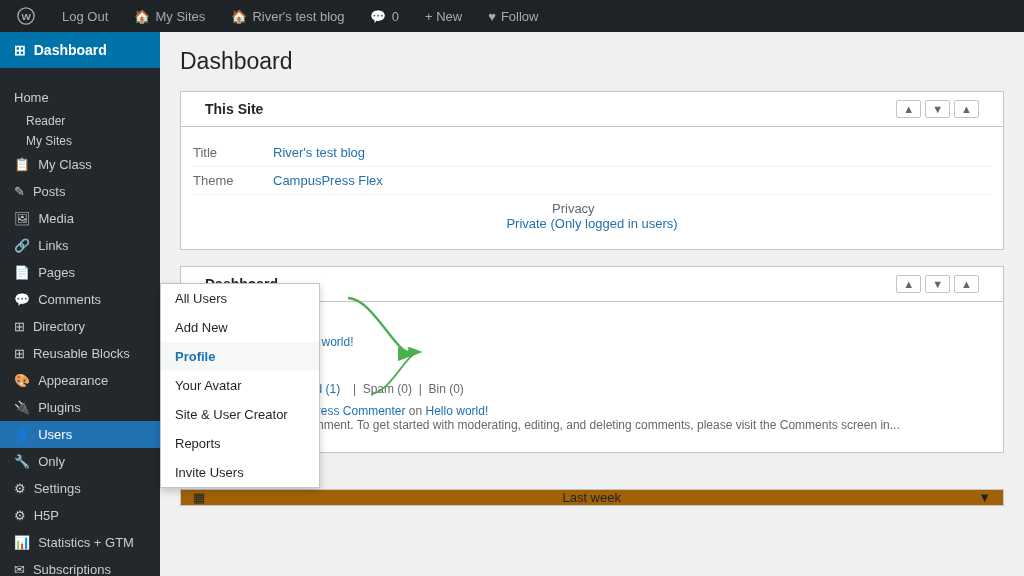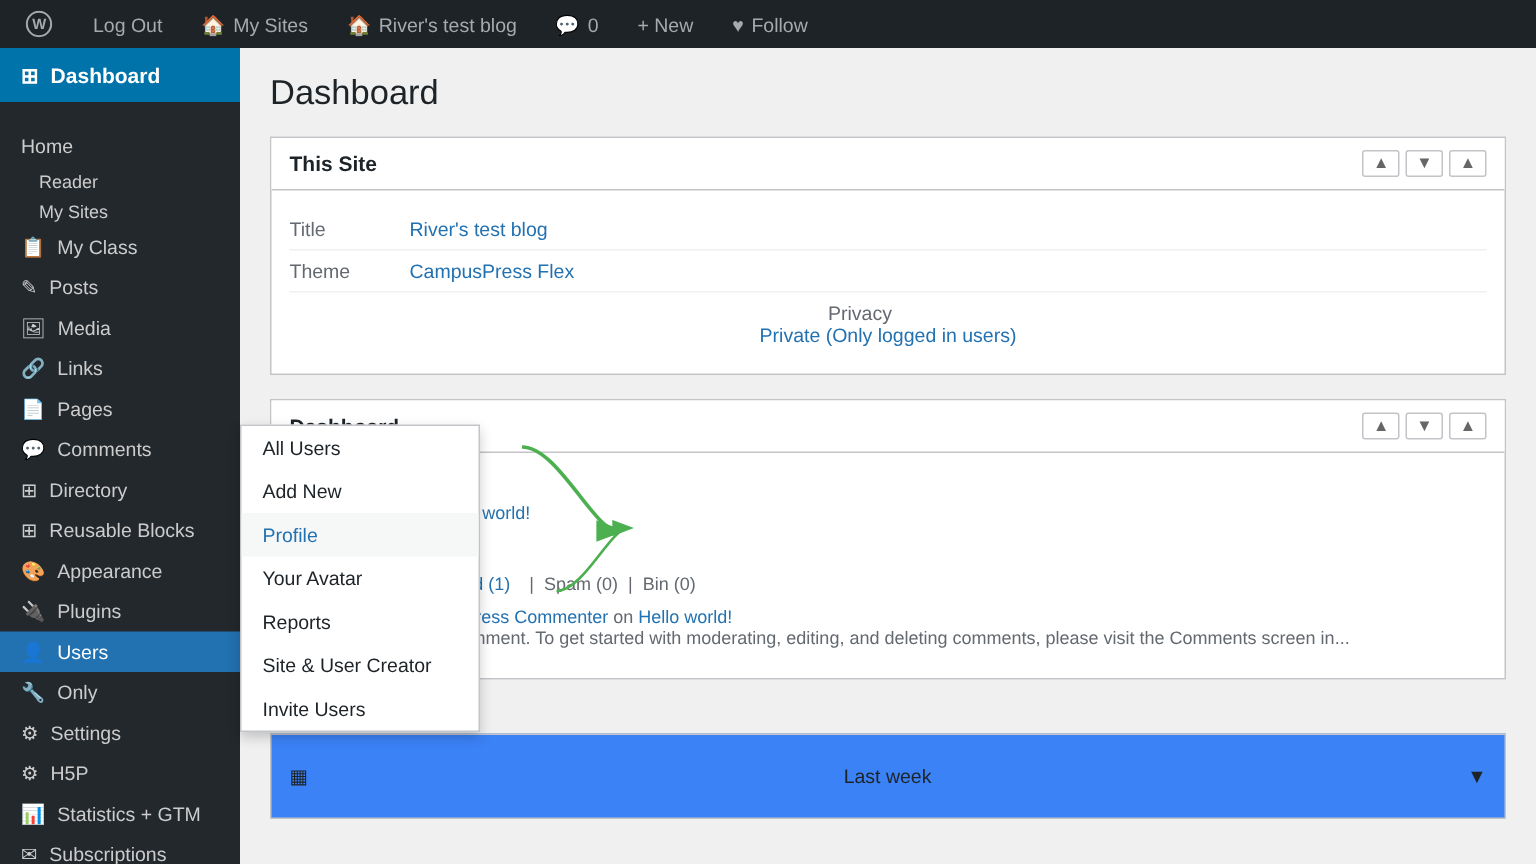--- a/index.html
+++ b/index.html
@@ -99,21 +99,21 @@
     
     .widget-box {
       background: #fff;
       border: 1px solid #c3c4c7;
       margin-bottom: 16px;
     }
     .widget-header {
       display: flex;
       align-items: center;
       justify-content: space-between;
-      padding: 8px 12px;
+      padding: 8px 24px;
       border-bottom: 1px solid #c3c4c7;
       background: #fff;
     }
     .widget-title {
       font-size: 14px;
       font-weight: 600;
       color: #1d2327;
     }
     .widget-controls {
       display: flex;
@@ -204,38 +204,38 @@
       box-shadow: 0 3px 8px rgba(0,0,0,0.2);
       width: 160px;
       z-index: 1000;
     }
     .dropdown-item {
       padding: 7px 14px;
       color: #1d2327;
       cursor: pointer;
       font-size: 13px;
     }
-    .dropdown-item.highlighted-item { background: #f6f7f7; color: #2271b1; }
+    .dropdown-item.highlighted-item { background: #f6f7f7; color: #2271b1; font-weight: bold; }
     .arrow1 {
       position: absolute;
       left: 340px;
       top: 290px;
       width: 80px;
       height: 80px;
       pointer-events: none;
       z-index: 999;
     }
 
     .activity-widget-body { padding: 12px; }
     .last-week-header {
       display: flex;
       align-items: center;
       justify-content: space-between;
-      padding: 20px 12px;
-      background: #3b82f6;
+      padding: 0 12px;
+      background: #a16207;
       border: 1px solid #c3c4c7;
       font-size: 13px;
       color: #1d2327;
       cursor: pointer;
     }
     .refresh-link { color: #2271b1; font-size: 12px; cursor: pointer; }
   </style>
 </head>
 <body>
 
@@ -365,24 +365,24 @@
     <div class="dropdown-item">
       <span>Add New</span>
     </div>
     <div class="dropdown-item highlighted-item">
       <span>Profile</span>
     </div>
     <div class="dropdown-item">
       <span>Your Avatar</span>
     </div>
     <div class="dropdown-item">
+      <span>Site &amp; User Creator</span>
+    </div>
+    <div class="dropdown-item">
       <span>Reports</span>
-    </div>
-    <div class="dropdown-item">
-      <span>Site &amp; User Creator</span>
     </div>
     <div class="dropdown-item">
       <span>Invite Users</span>
     </div>
   </div>
 
   <svg class="arrow1" viewBox="0 0 100 100" xmlns="http://www.w3.org/2000/svg">
     <defs>
       <marker id="arrowhead1" markerWidth="8" markerHeight="6" refX="6" refY="3" orient="auto">
         <polygon points="0 0, 8 3, 0 6" fill="#4caf50"></polygon>

